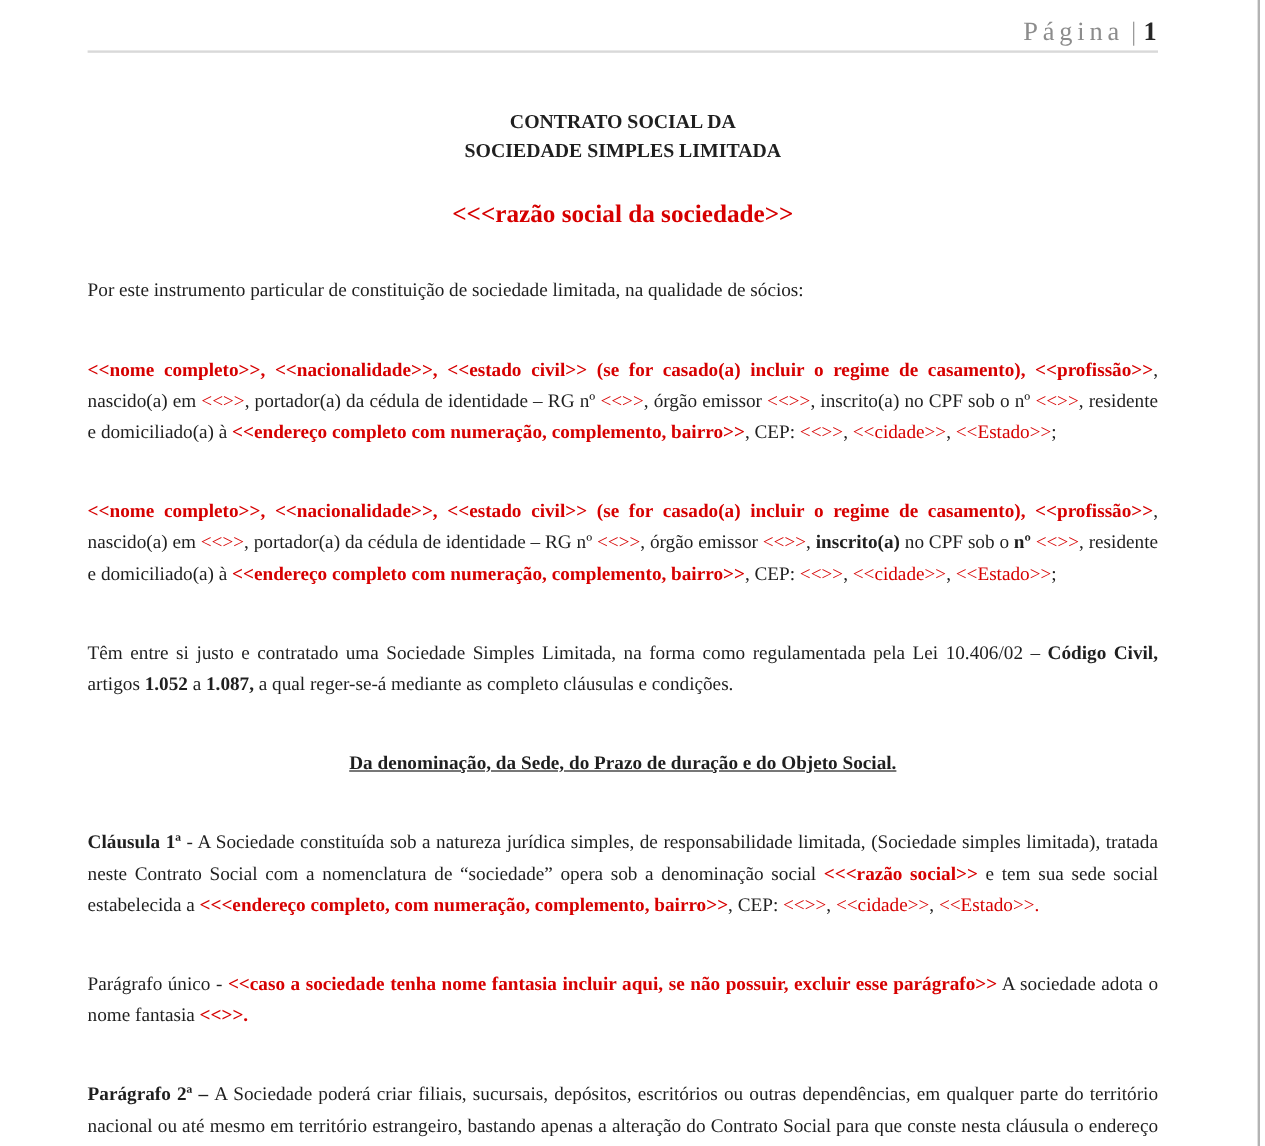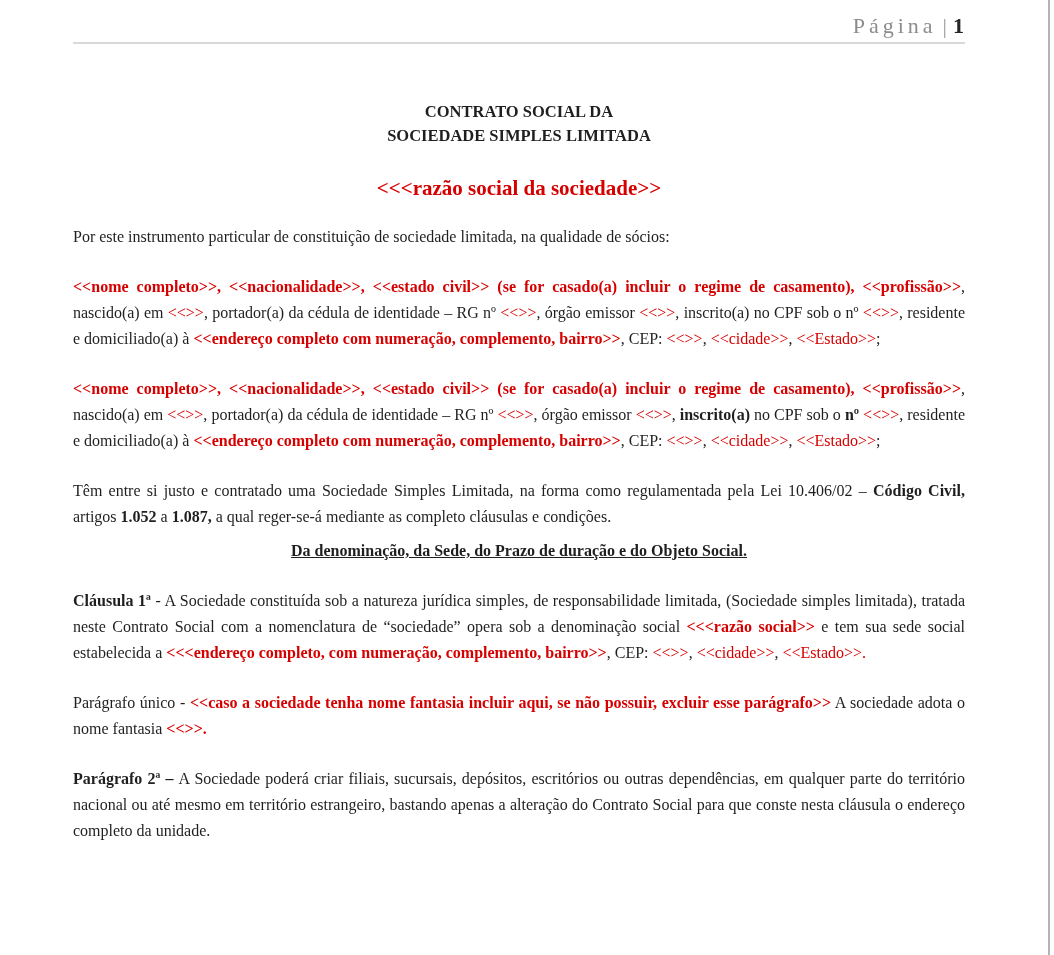--- a/index.html
+++ b/index.html
@@ -23,26 +23,26 @@
     text-align:right;font-size:22px;color:var(--hdr-gray);
     letter-spacing:4px;white-space:nowrap;
   }
   .header .sep{margin:0 2px 0 6px;color:#9b9b9b;}
   .header .num{font-weight:bold;color:#262626;letter-spacing:1px;}
   .header-rule{position:absolute;top:42px;left:73px;width:892px;height:2px;background:var(--rule-gray);}
   .content{
     position:absolute;top:74px;left:73px;width:892px;
     font-size:16px;line-height:26px;
   }
-  .doc-title{margin-top:26px;text-align:center;font-weight:bold;font-size:16.5px;line-height:24px;}
+  .doc-title{margin-top:16px;text-align:center;font-weight:bold;font-size:16.5px;line-height:24px;}
   .doc-subtitle{margin-top:28px;text-align:center;font-weight:bold;font-size:21px;line-height:24px;color:var(--red);}
-  p.para{text-align:justify;margin-top:24px;}
+  p.para{text-align:justify;margin-top:40px;}
   p.para.first{}
   .section-heading{
-    margin-top:8px;text-align:center;font-weight:bold;
+    margin-top:40px;text-align:center;font-weight:bold;
     text-decoration:underline;line-height:26px;
   }
   .red{color:var(--red);}
   .b{font-weight:bold;}
 </style>
 </head>
 <body>
 
 <div class="page">
 

